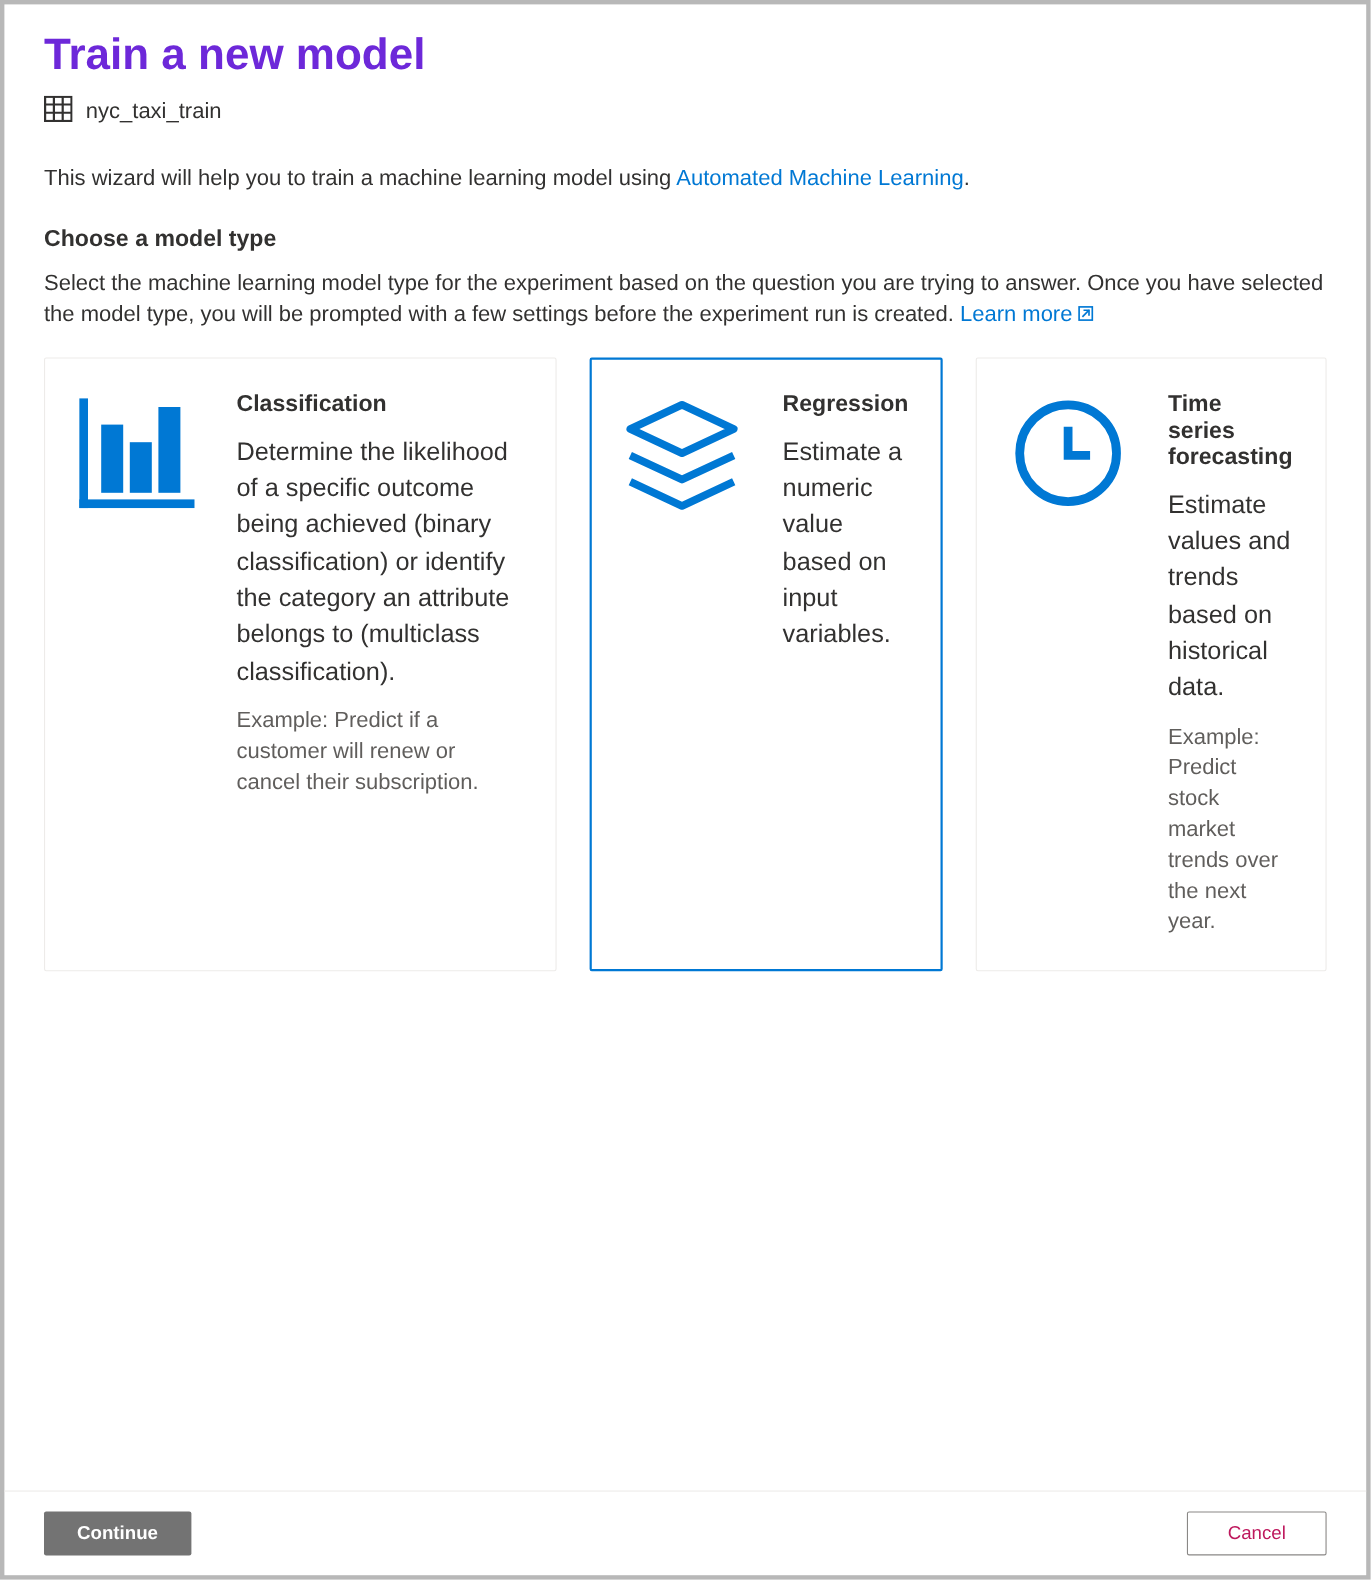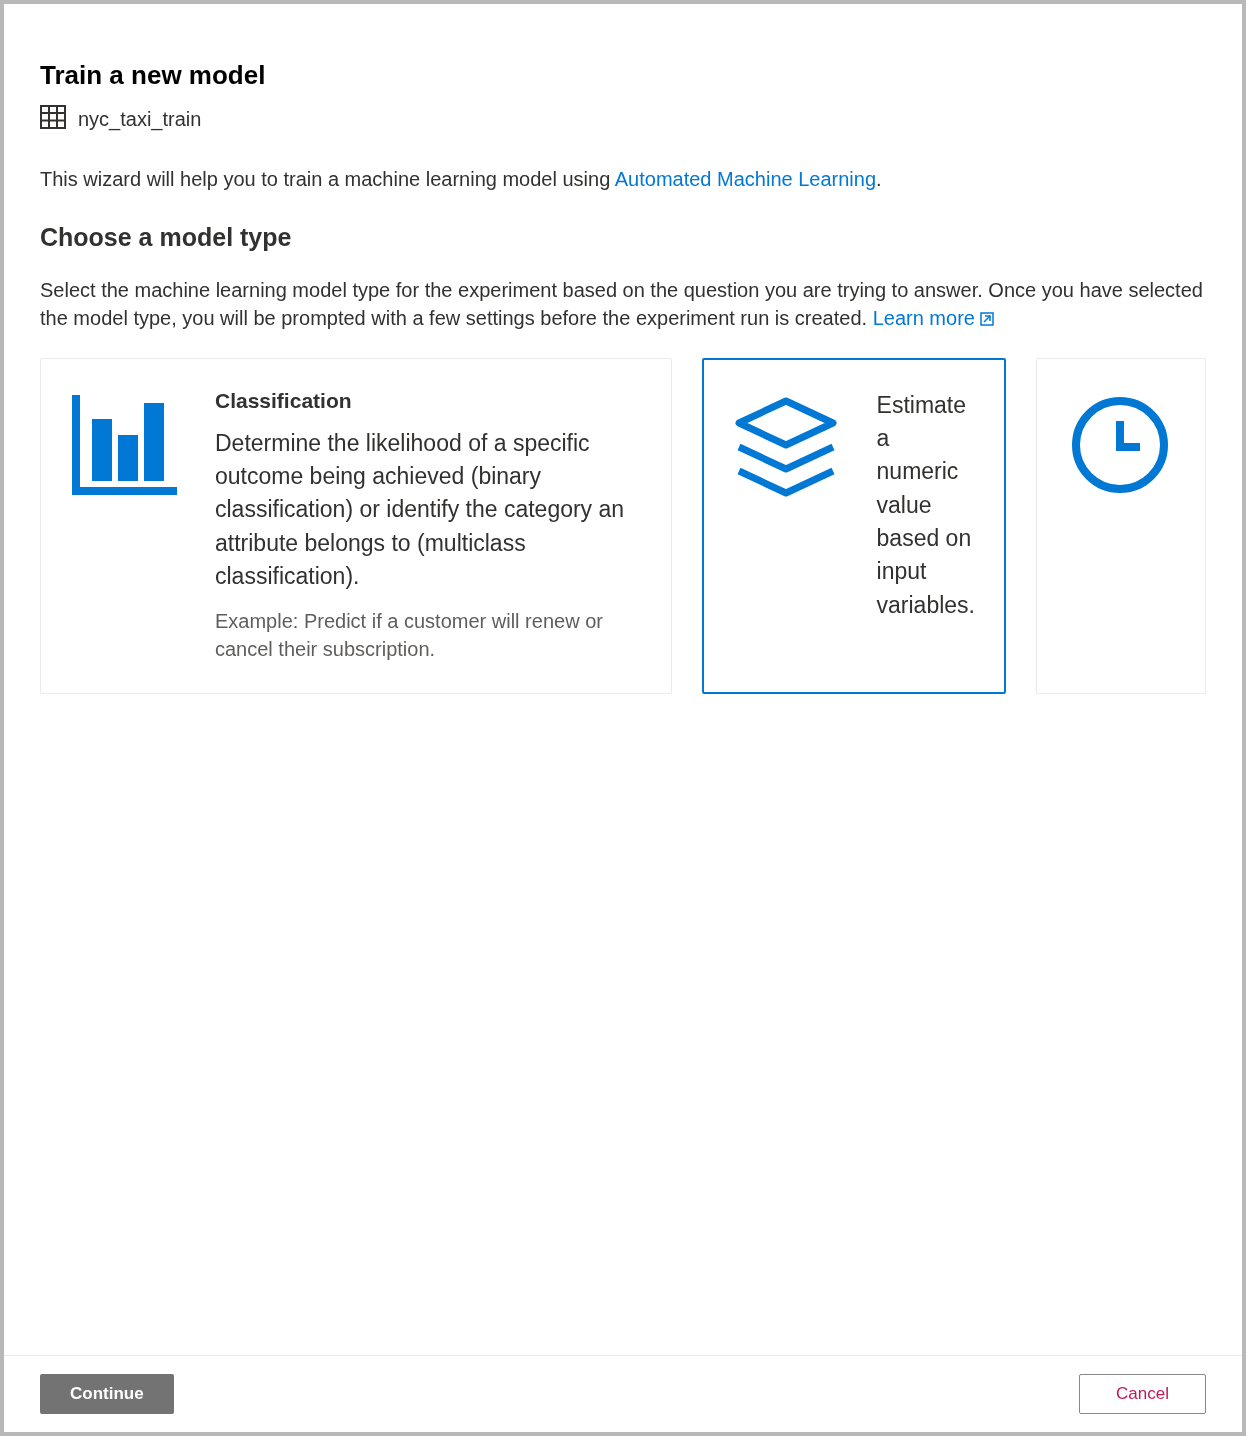--- a/index.html
+++ b/index.html
@@ -18,25 +18,24 @@
       min-height: 1428px;
       display: flex;
       flex-direction: column;
       position: relative;
     }
     .content {
       padding: 24px 36px 36px 36px;
       flex: 1;
     }
     .page-title {
-      font-size: 26px;
-      font-weight: 600;
-      color: #000000;
-      margin-bottom: 14px;
-      margin-top: 32px;
+      font-size: 40px;
+      font-weight: 600;
+      color: #6d28d9;
+      margin-bottom: 14px;
     }
     .dataset-row {
       display: flex;
       align-items: center;
       gap: 12px;
       margin-bottom: 32px;
     }
     .dataset-name {
       font-size: 20px;
       color: #323130;
@@ -46,24 +45,24 @@
       color: #323130;
       line-height: 1.4;
       margin-bottom: 30px;
     }
     .link {
       color: #0078d4;
       text-decoration: none;
       cursor: pointer;
     }
     .section-title {
-      font-size: 25px;
-      font-weight: 600;
-      color: #323130;
-      margin-bottom: 24px;
+      font-size: 21px;
+      font-weight: 600;
+      color: #323130;
+      margin-bottom: 14px;
     }
     .section-desc {
       font-size: 20px;
       color: #323130;
       line-height: 1.4;
       margin-bottom: 24px;
     }
     .learn-more {
       color: #0078d4;
       cursor: pointer;
@@ -202,31 +201,37 @@
 
       <div class="card selected">
         <div class="card-icon">
           <svg width="110" height="110" viewBox="0 0 110 110" fill="none" stroke="#0078d4" stroke-width="7" stroke-linejoin="round">
             <polygon points="55,6 102,28 55,50 8,28" fill="#ffffff"></polygon>
             <polyline points="8,52 55,74 102,52" fill="none"></polyline>
             <polyline points="8,76 55,98 102,76" fill="none"></polyline>
           </svg>
         </div>
         <div class="card-body">
+          <div class="card-title">Regression</div>
           <div class="card-desc">Estimate a numeric value based on input variables.</div>
         </div>
       </div>
 
       <div class="card">
         <div class="card-icon">
           <svg width="100" height="100" viewBox="0 0 100 100" fill="none" stroke="#0078d4" stroke-width="8">
             <circle cx="50" cy="50" r="44"></circle>
             <polyline points="50,26 50,52 70,52" stroke-linecap="butt"></polyline>
           </svg>
         </div>
+        <div class="card-body">
+          <div class="card-title">Time series forecasting</div>
+          <div class="card-desc">Estimate values and trends based on historical data.</div>
+          <div class="card-example">Example: Predict stock market trends over the next year.</div>
+        </div>
       </div>
 
     </div>
   </div>
 
   <div class="footer">
     <button class="btn btn-primary">Continue</button>
     <button class="btn btn-secondary">Cancel</button>
   </div>
 </div>

